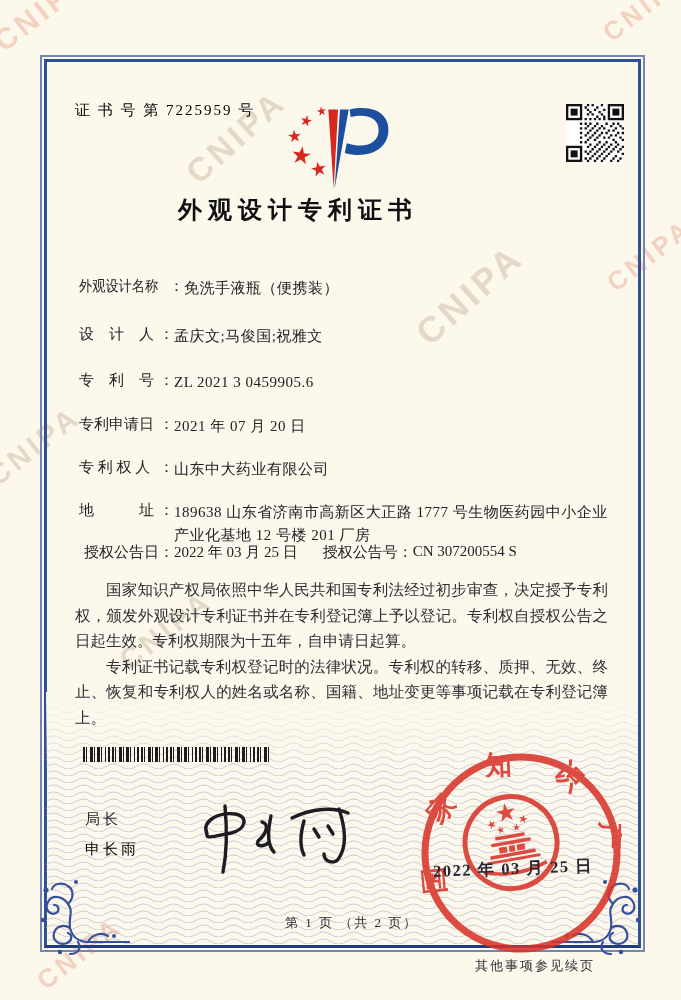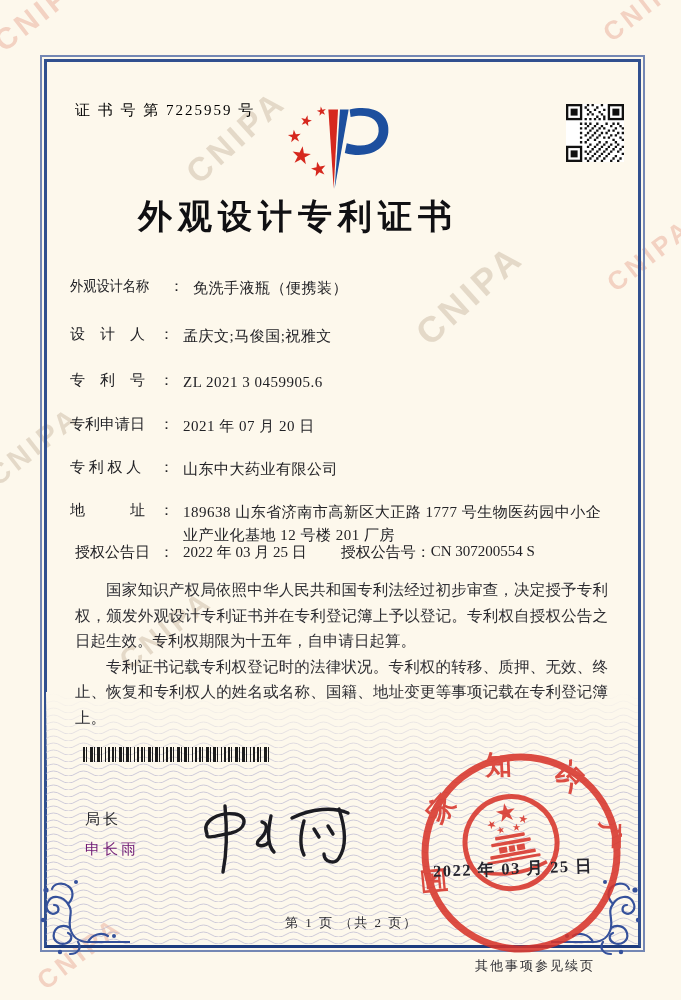--- a/index.html
+++ b/index.html
@@ -24,23 +24,23 @@
   
   .frame-outer{position:absolute;left:40px;top:55px;width:601px;height:893px;
     border:2px solid #7487b4;}
   .frame-inner{position:absolute;left:2px;top:2px;right:2px;bottom:2px;
     border:3px solid #31508f;border-bottom:3px solid #1e3c7e;}
   
   .cert-no{position:absolute;left:75px;top:101px;font-size:15px;letter-spacing:2px;color:#000000;}
   .qr{position:absolute;left:566px;top:104px;width:58px;height:58px;}
   .logo{position:absolute;left:281px;top:103px;width:116px;height:93px;}
   .title{position:absolute;left:40px;top:194px;width:516px;text-align:center;
-    font-size:34px;font-weight:bold;letter-spacing:6px;color:#101013;}
-  
-  .frow{position:absolute;left:70px;width:532px;font-size:15px;display:flex;align-items:flex-start;color:#222226;gap:9px;}
+    font-size:24px;font-weight:bold;letter-spacing:6px;color:#101013;}
+  
+  .frow{position:absolute;left:79px;width:532px;font-size:15px;display:flex;align-items:flex-start;color:#222226;}
   .flabel{flex:0 0 80px;white-space:nowrap;overflow:visible;}
   .flabel.tight{transform:scaleX(0.88);transform-origin:left center;}
   .fcolon{flex:0 0 14px;}
   .fval{flex:1;line-height:23px;letter-spacing:0.5px;}
   .r0{top:277px;} .r1{top:325px;} .r2{top:371px;} .r3{top:415px;} .r4{top:458px;} .r5{top:501px;}
   .rgrant{top:543px;text-align:right;}
   .grant2{margin-left:20px;display:flex;}
   
   .body-text{position:absolute;left:75px;top:577px;width:533px;font-size:15.5px;
     line-height:25.5px;text-align:justify;color:#2e2e33;}
@@ -55,21 +55,21 @@
       #1c1c1c 14px 17px, rgba(0,0,0,0) 17px 18px,
       #1c1c1c 18px 19px, rgba(0,0,0,0) 19px 22px,
       #1c1c1c 22px 23px, rgba(0,0,0,0) 23px 25px,
       #1c1c1c 25px 27px, rgba(0,0,0,0) 27px 29px);}
   
   .waves{position:absolute;left:46px;top:692px;width:592px;height:253px;}
   .wave-fade{position:absolute;left:46px;top:692px;width:592px;height:80px;
     background:linear-gradient(#fdf8ec, rgba(253,248,236,0));}
   
   .sig-title{position:absolute;left:85px;top:810px;font-size:15px;letter-spacing:3px;color:#26262b;}
-  .sig-name{position:absolute;left:85px;top:840px;font-size:15px;letter-spacing:3px;color:#701a75;}
+  .sig-name{position:absolute;left:85px;top:840px;font-size:15px;letter-spacing:3px;color:#000000;}
   .sig-hand{position:absolute;left:192px;top:794px;width:190px;height:84px;}
   
   .seal{position:absolute;left:420px;top:752px;width:202px;height:202px;opacity:0.95;}
   .seal-date{position:absolute;left:433px;top:858px;font-size:16.5px;letter-spacing:1.5px;
     color:#26262e;transform:rotate(-2deg);font-weight:bold;}
   
   .fl{position:absolute;width:100px;height:80px;}
   .fl-left{left:30px;top:876px;}
   .fl-right{left:551px;top:876px;transform:scaleX(-1);}
   

